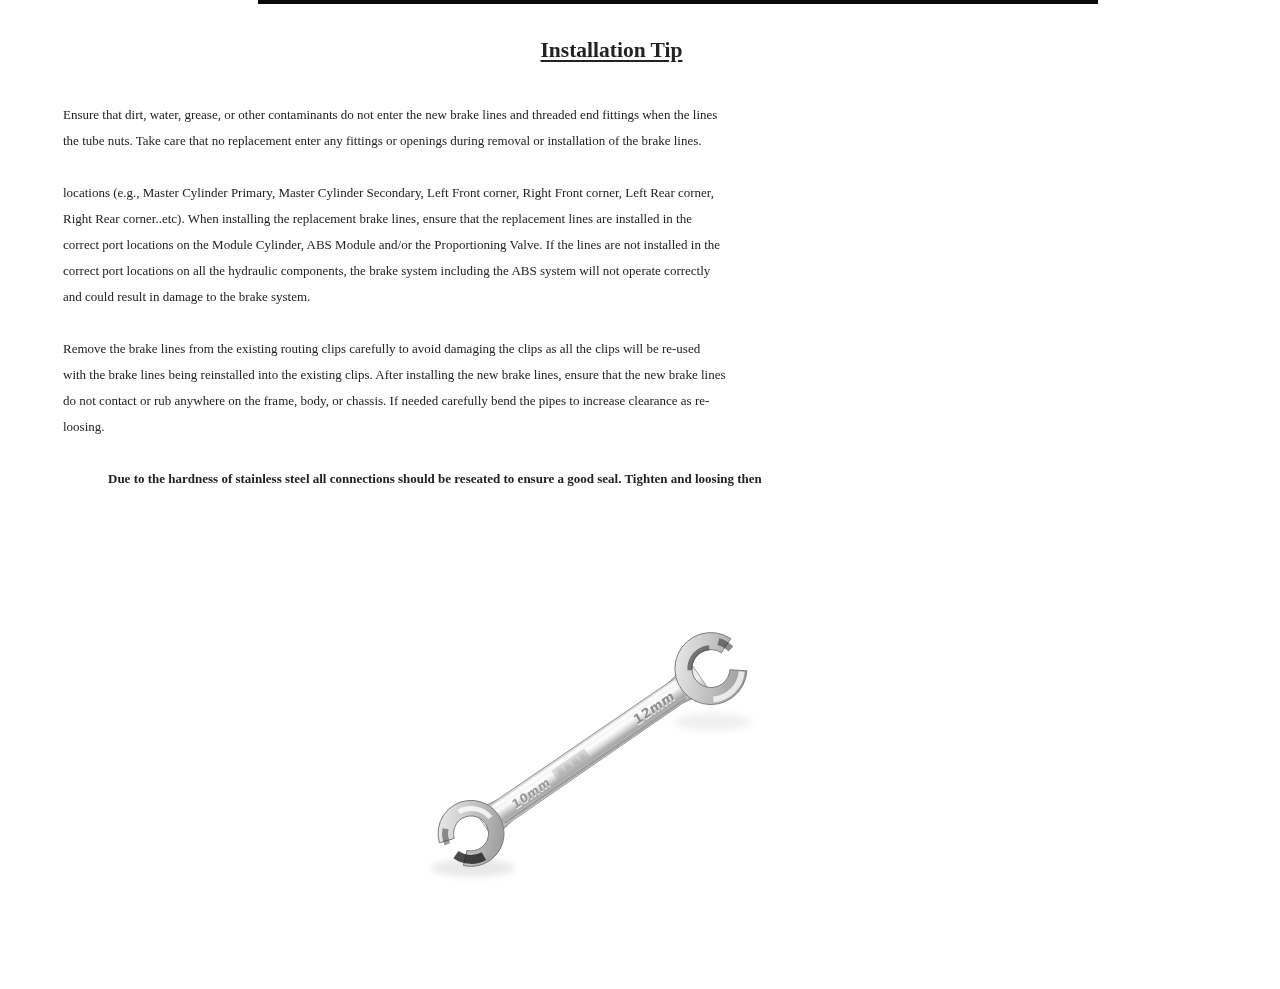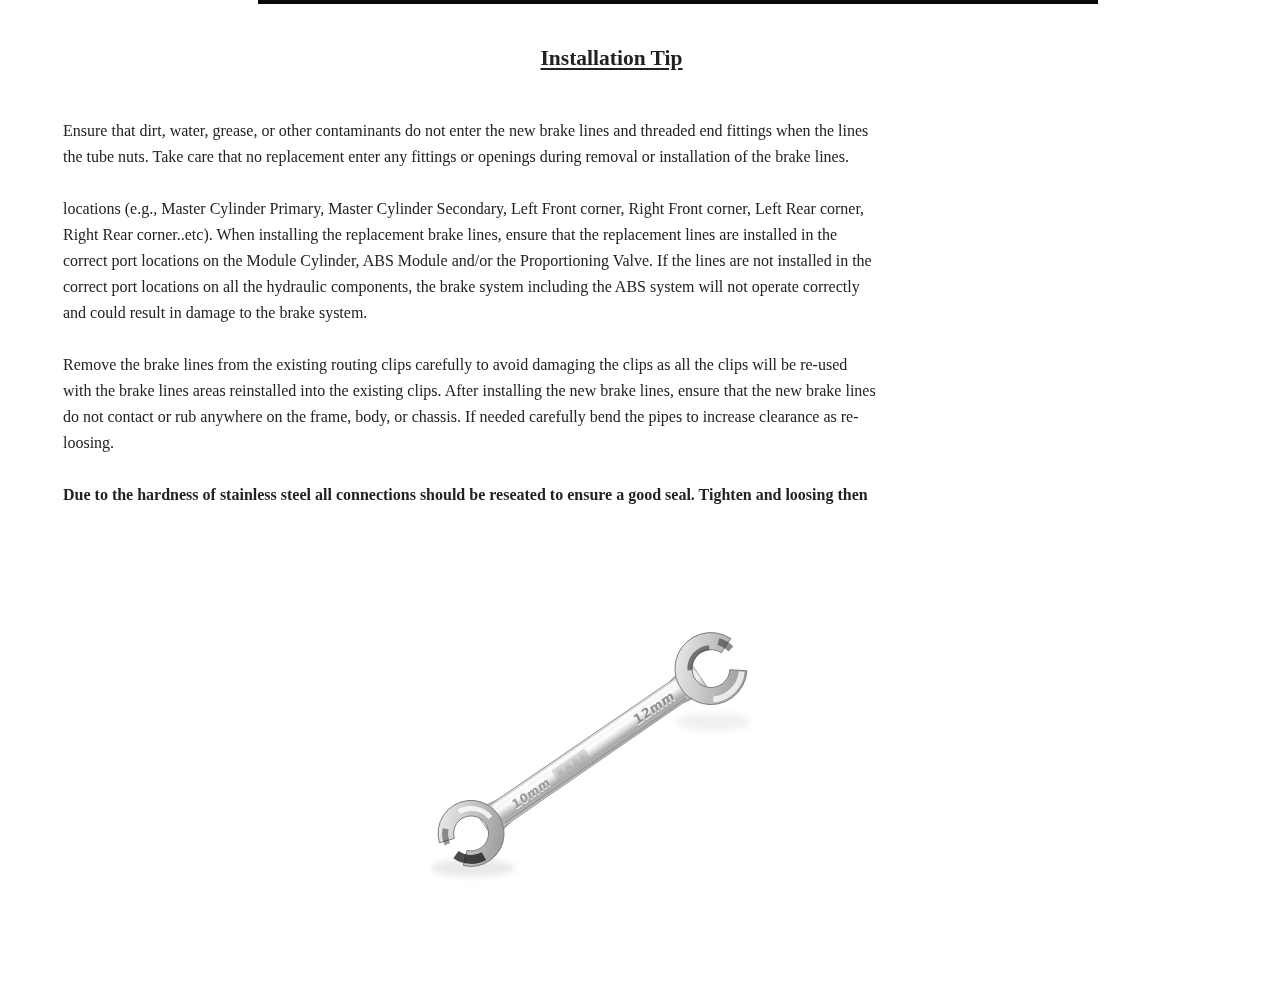--- a/index.html
+++ b/index.html
@@ -32,33 +32,34 @@
     margin-bottom: 40px;
   }
   .title {
     display: inline-block;
     font-size: 21.5px;
     line-height: 24px;
     font-weight: bold;
     text-decoration: underline;
     text-decoration-thickness: 2px;
     text-underline-offset: 3px;
-    margin: 8px;
+    margin: 0;
     text-align: right;
   }
   .para {
     margin: 0 0 26px 0;
   }
   .para .line {
-    font-size: 16px;
+    font-size: 13px;
     line-height: 26px;
     white-space: nowrap;
   }
   .para.bold .line {
     font-weight: bold;
+    margin-left: 45px;
   }
   .figure-wrap {
     position: absolute;
     left: 405px;
     top: 622px;
     width: 372px;
     height: 292px;
   }
   .engraving {
     font-family: "DejaVu Sans", sans-serif;
@@ -82,21 +83,21 @@
       </div>
       <div class="para">
         <div class="line">locations (e.g., Master Cylinder Primary, Master Cylinder Secondary, Left Front corner, Right Front corner, Left Rear corner,</div>
         <div class="line">Right Rear corner..etc). When installing the replacement brake lines, ensure that the replacement lines are installed in the</div>
         <div class="line">correct port locations on the Module Cylinder, ABS Module and/or the Proportioning Valve. If the lines are not installed in the</div>
         <div class="line">correct port locations on all the hydraulic components, the brake system including the ABS system will not operate correctly</div>
         <div class="line">and could result in damage to the brake system.</div>
       </div>
       <div class="para">
         <div class="line">Remove the brake lines from the existing routing clips carefully to avoid damaging the clips as all the clips will be re-used</div>
-        <div class="line">with the brake lines areas reinstalled into the existing clips. After installing the new brake lines, ensure that the new brake lines</div>
+        <div class="line">with the brake lines being reinstalled into the existing clips. After installing the new brake lines, ensure that the new brake lines</div>
         <div class="line">do not contact or rub anywhere on the frame, body, or chassis. If needed carefully bend the pipes to increase clearance as re-</div>
         <div class="line">loosing.</div>
       </div>
       <div class="para bold">
         <div class="line">Due to the hardness of stainless steel all connections should be reseated to ensure a good seal. Tighten and loosing then</div>
       </div>
     </div>
 </div>
 
 <div class="figure-wrap">

